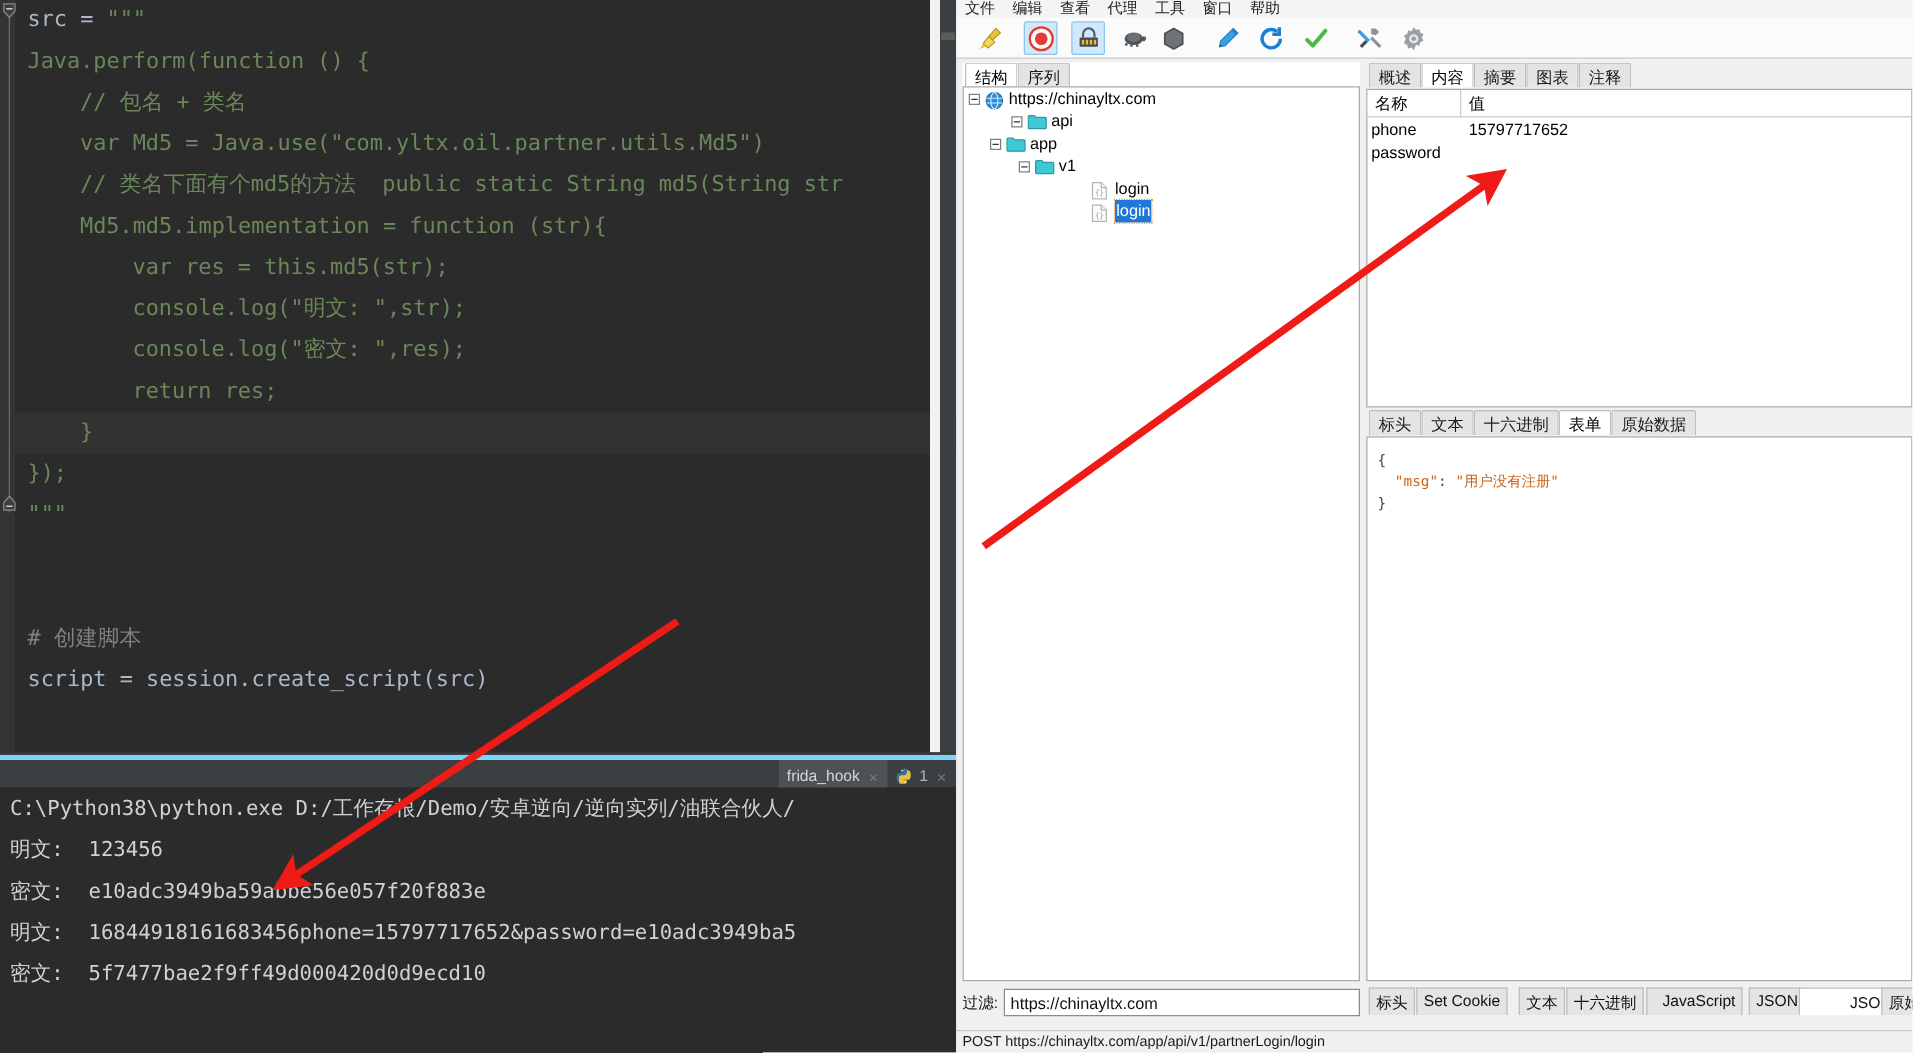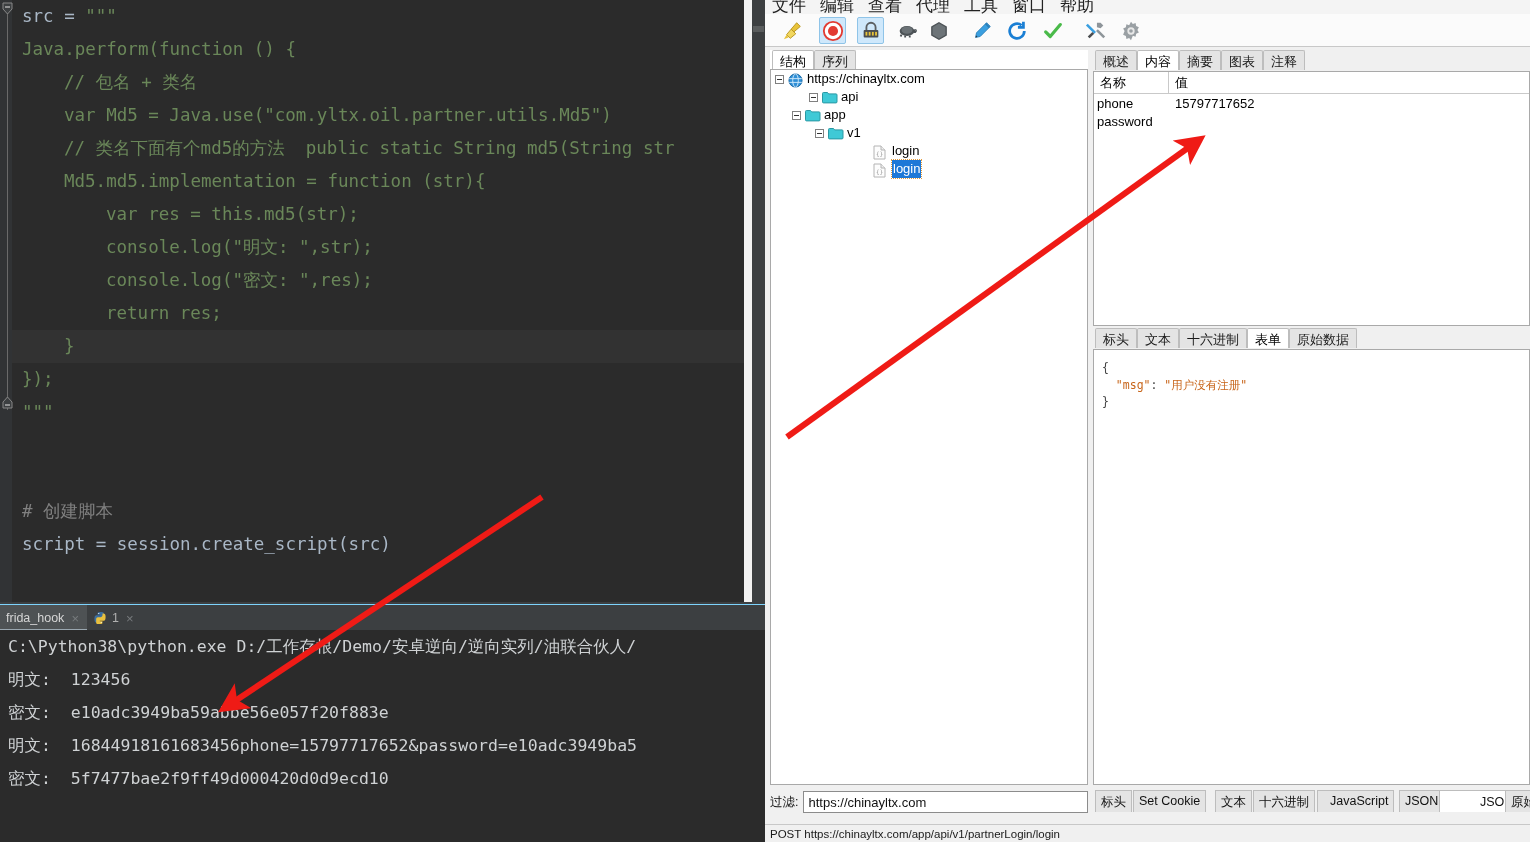--- a/index.html
+++ b/index.html
@@ -76,21 +76,22 @@
   #ide-gap {
     position: absolute; left:0; top: 602px; width: 765px; height: 6px;
     background: #3c3f41;
   }
 
   
   #console-tabs {
     position: absolute; left: 0; top: 604px;
     width: 765px; height: 26px;
     background: #3c3f41;
-    border-top: 1px solid #7dd3fc;
+    border-top: 4px solid #7dd3fc;
+    text-align: right;
   }
   .ctab {
     position: relative;
     display: inline-flex; align-items: center; height: 26px;
     padding: 0 8px 0 6px;
     font-size: 12.5px;
     color: #b0b0b0;
     vertical-align: top;
   }
   .ctab.active { background: #4e5254; color: #d6d6d6; }
@@ -126,21 +127,21 @@
     font-family: "Liberation Sans", sans-serif;
     overflow: hidden;
   }
   #menubar {
     position: absolute; left: 0; top: 0; width: 765px; height: 14px;
     background: #f4f4f4;
     overflow: hidden;
   }
   .menu-item {
     display: inline-block;
-    font-size: 17px; color: #222;
+    font-size: 12px; color: #222;
     padding: 0 7px;
     line-height: 14px;
     position: relative;
     top: -3px;
   }
   #toolbar {
     position: absolute; left: 0; top: 14px; width: 765px; height: 33px;
     background: #fbfbfb;
     border-bottom: 1px solid #c8c8c8;
   }

